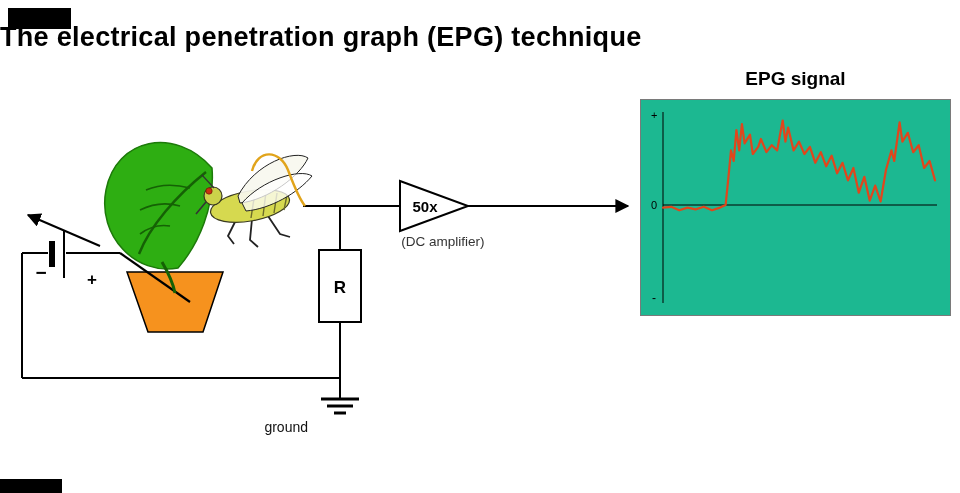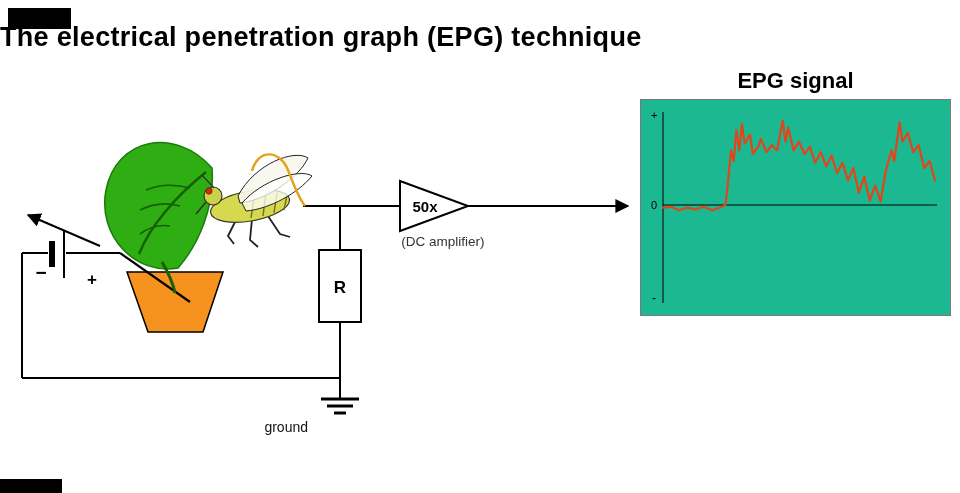--- a/index.html
+++ b/index.html
@@ -9,21 +9,21 @@
   }
   .title{
     position:absolute;left:0;top:22px;width:960px;text-align:left;
     font-size:27px;font-weight:bold;color:#000;letter-spacing:.3px;
   }
   .artifact{position:absolute;background:#000;}
   .artifact.tl{left:8px;top:8px;width:63px;height:21px;}
   .artifact.bl{left:0;top:479px;width:62px;height:14px;}
   .epg-label{
     position:absolute;left:640px;top:68px;width:311px;text-align:center;
-    font-size:22px;font-weight:600;color:#000;
+    font-size:19px;font-weight:600;color:#000;
   }
   .epg-panel{
     position:absolute;left:640px;top:99px;width:311px;height:217px;
     background:#1cb891;border:1px solid #7a7a7a;box-sizing:border-box;
   }
   .circuit-svg{position:absolute;left:0;top:0;}
   svg text{font-family:"Liberation Sans", sans-serif;}
 </style>
 </head>
 <body>

